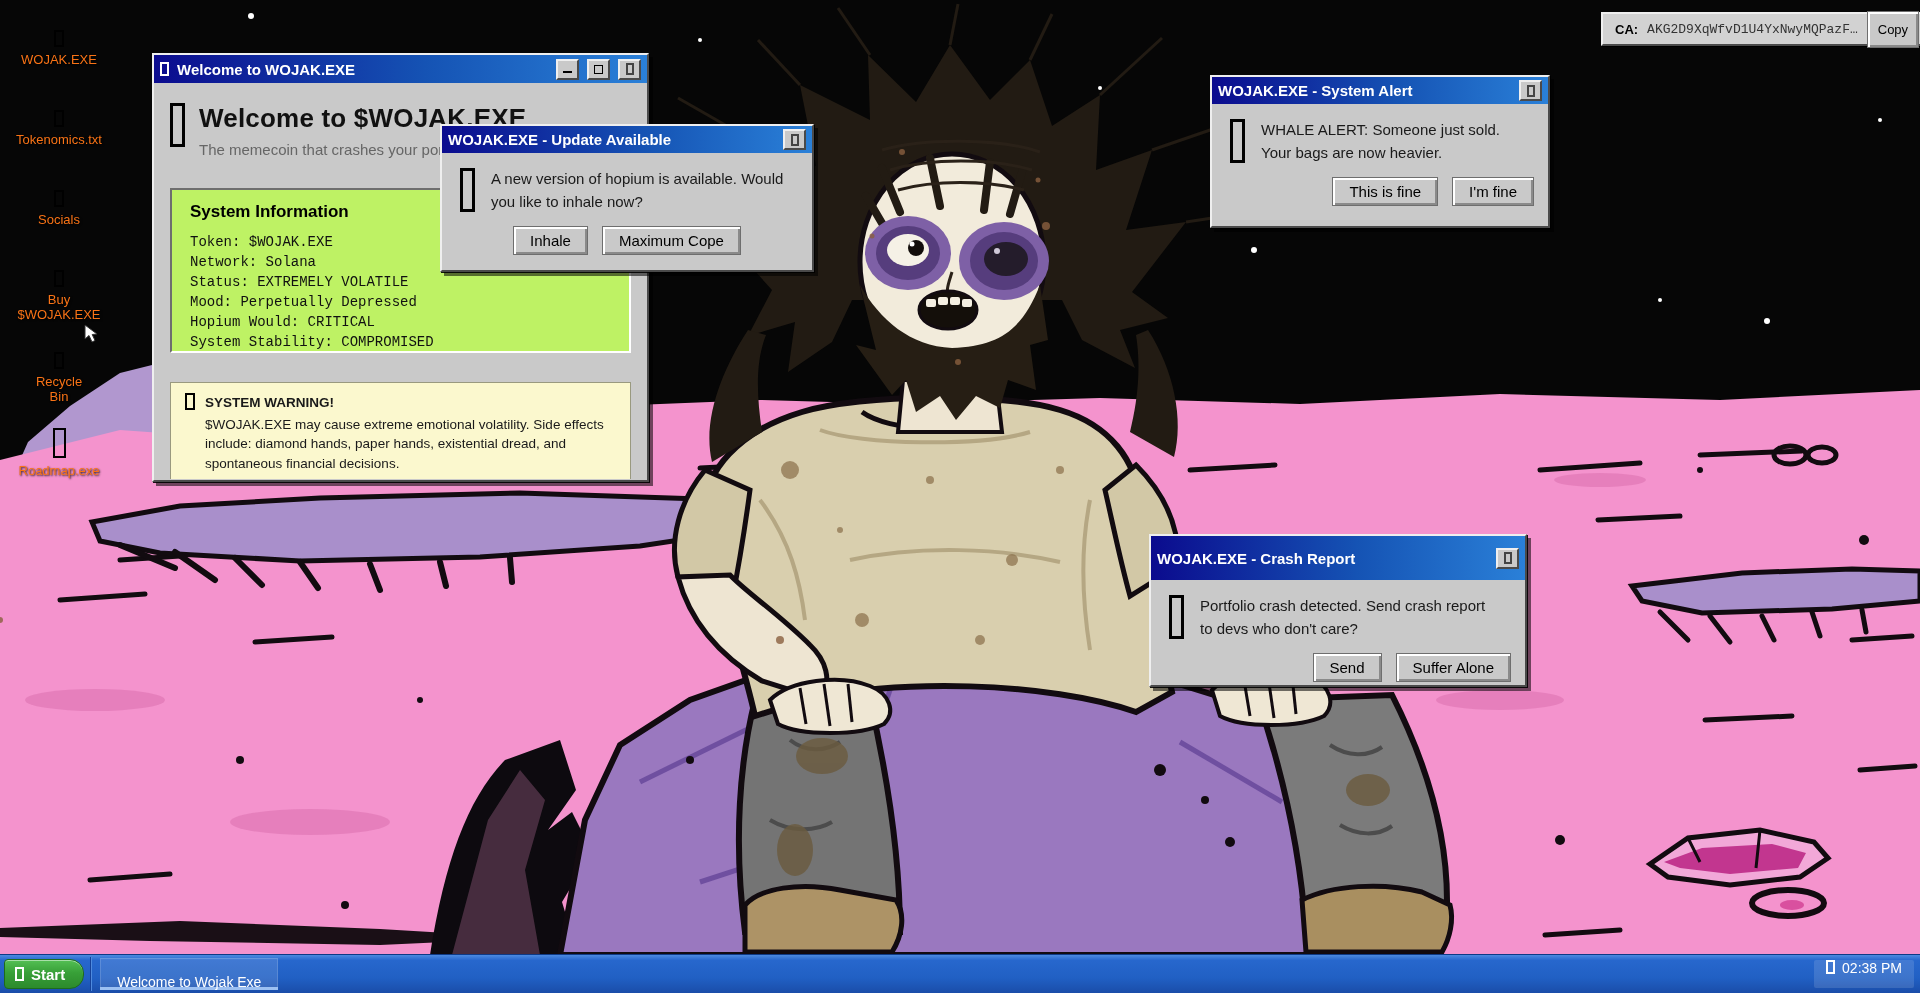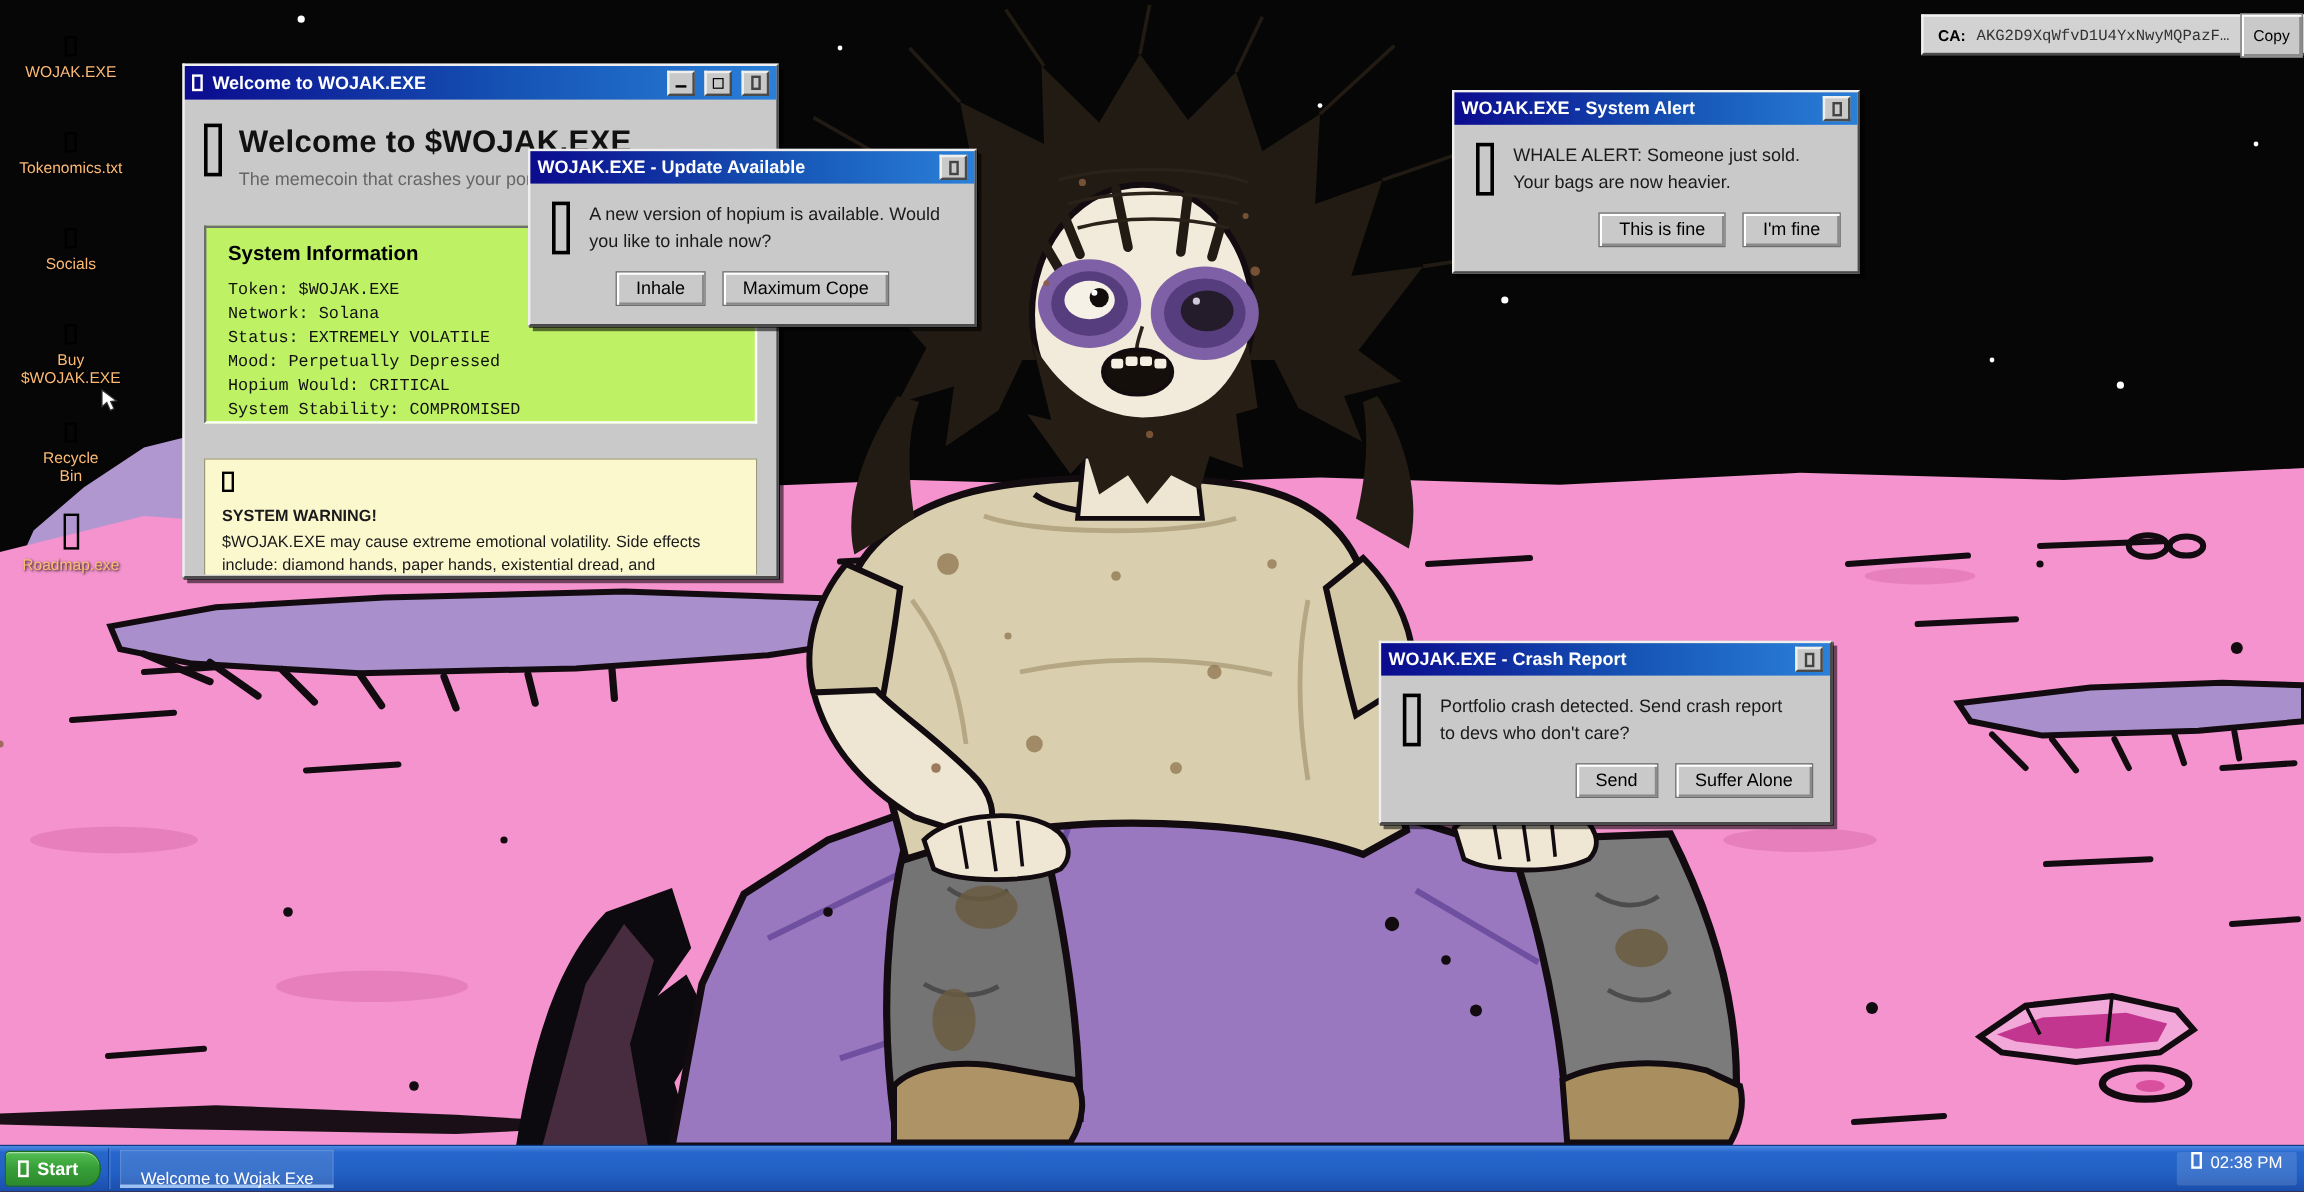--- a/index.html
+++ b/index.html
@@ -39,21 +39,21 @@
   #mainwin .content { padding:20px 16px 0; height:396px; overflow:hidden; }
   .hgroup { display:flex; gap:14px; align-items:flex-start; }
   .hgroup h1 { font-size:26px; color:#111; letter-spacing:.2px; }
   .hgroup p { font-size:15px; color:#666; margin-top:7px; }
   .panel-sunken { margin-top:30px; height:165px; background:#bef264; padding:12px 18px;
                   border:2px solid; border-color:#6e6e6e #fff #fff #6e6e6e; overflow:hidden; }
   .panel-sunken h3 { font-size:17px; color:#000; margin-bottom:10px; }
   .mono { font-family:"Liberation Mono","DejaVu Sans Mono",monospace; font-size:14px;
           line-height:20px; color:#111; white-space:pre; }
   .warnbox { margin-top:29px; min-height:84px; background:#fbf8ce; border:1px solid #99997f;
-             padding:10px 14px; display:flex; gap:10px;flex-direction:column; }
+             padding:10px 14px; display:flex; gap:10px; }
   .warnbox .wt { font-size:13.5px; line-height:1.45; color:#1a1a1a; }
   .warnbox .wt b { display:block; margin-bottom:2px; }
 
   
   .dlg .body { padding:15px 18px 0; display:flex; gap:16px; align-items:flex-start; }
   .dlg .msg { font-size:15px; line-height:1.5; color:#1a1a1a; }
   .dlg .brow { display:flex; gap:14px; margin-top:13px; padding:0 14px; }
   .dlg .brow.center { justify-content:center; }
   .dlg .brow.right  { justify-content:flex-end; }
 
@@ -63,21 +63,21 @@
             border:2px solid; border-color:#efefef #4a4a4a #4a4a4a #efefef;
             box-shadow:1px 1px 0 rgba(0,0,0,.85); }
   #capill .ca { font-weight:bold; font-size:13px; color:#000; }
   #capill .addr { font-family:"Liberation Mono","DejaVu Sans Mono",monospace;
                   font-size:13px; color:#333; }
   #capill .btn { font-size:13px; padding:10px 10px; }
 
   
   .dicon { position:absolute; left:11px; width:96px; display:flex; flex-direction:column;
            align-items:center; gap:6px; text-align:center; }
-  .dicon .lbl { color:#fdba74; font-size:13px; line-height:1.15;
+  .dicon .lbl { color:#f97316; font-size:13px; line-height:1.15;
                 text-shadow:1px 1px 2px rgba(0,0,0,.9); }
   .dicon .lbl.narrow { max-width:58px; }
   .dicon .lbl.mid { max-width:88px; }
 
   
   #cursor { position:absolute; left:84px; top:324px; width:17px; height:19px; }
 
   
   #taskbar { position:absolute; left:0; bottom:0; width:1920px; height:38px;
              background:linear-gradient(180deg,#4c8ae0 0%,#2767cd 14%,#2160c4 60%,#1a4da9 100%);
@@ -444,21 +444,21 @@
       <span class="tofu big"></span>
       <div class="msg" style="max-width:296px">WHALE ALERT: Someone just sold. Your bags are now heavier.</div>
     </div>
     <div class="brow right">
       <button class="btn">This is fine</button>
       <button class="btn">I'm fine</button>
     </div>
   </div>
 
   <div class="win dlg" style="left:1149px;top:534px;width:378px;height:153px">
-    <div class="tb" style="height:27px">
+    <div class="tb" style="height:44px">
       <span>WOJAK.EXE - Crash Report</span>
       <span class="sp"></span>
       <span class="cbtn">
           <span class="tofu dim"></span>
         </span>
     </div>
     <div class="body">
       <span class="tofu big"></span>
       <div class="msg" style="max-width:296px">Portfolio crash detected. Send crash report to devs who don't care?</div>
     </div>

